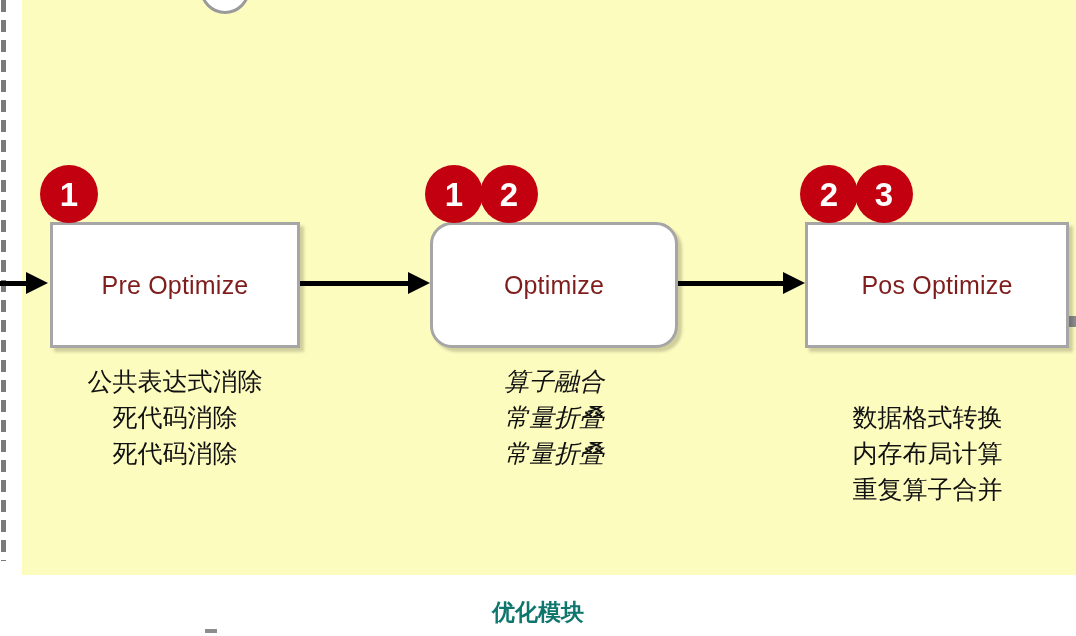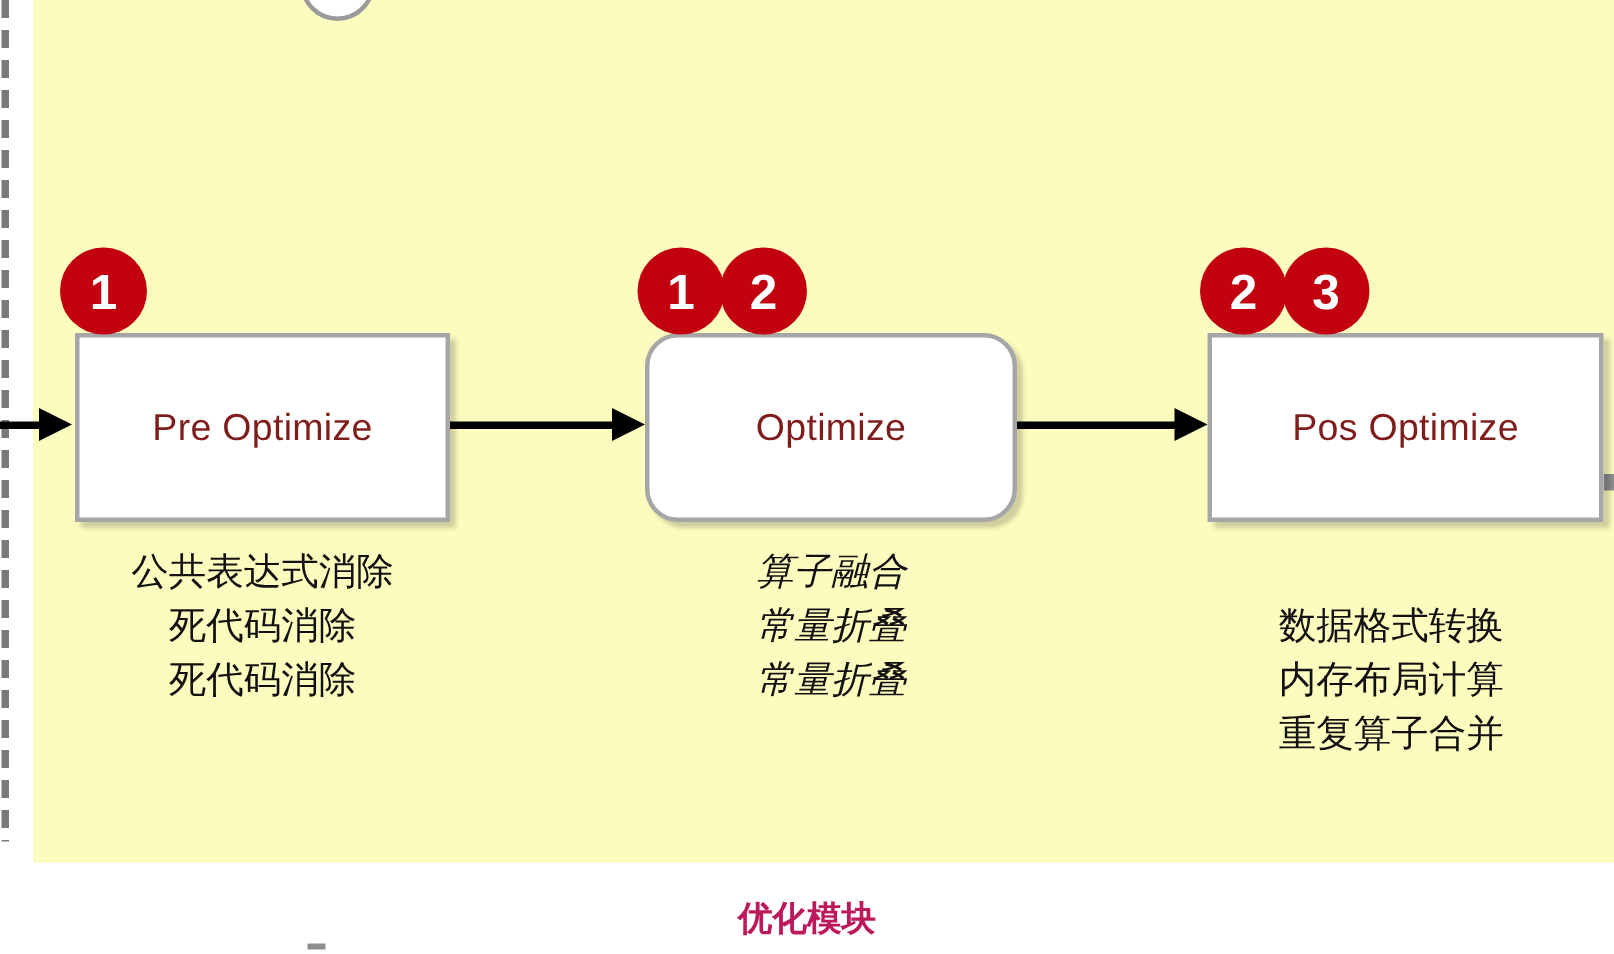--- a/index.html
+++ b/index.html
@@ -154,21 +154,21 @@
 
   
   .caption {
     position: absolute;
     left: 0;
     top: 597px;
     width: 1076px;
     text-align: center;
     font-size: 23px;
     font-weight: bold;
-    color: #be185d;
+    color: #0f766e;
     z-index: 3;
   }
 </style>
 </head>
 <body>
 
 <div id="stage">
 
   <div class="yellow-panel"></div>
 

